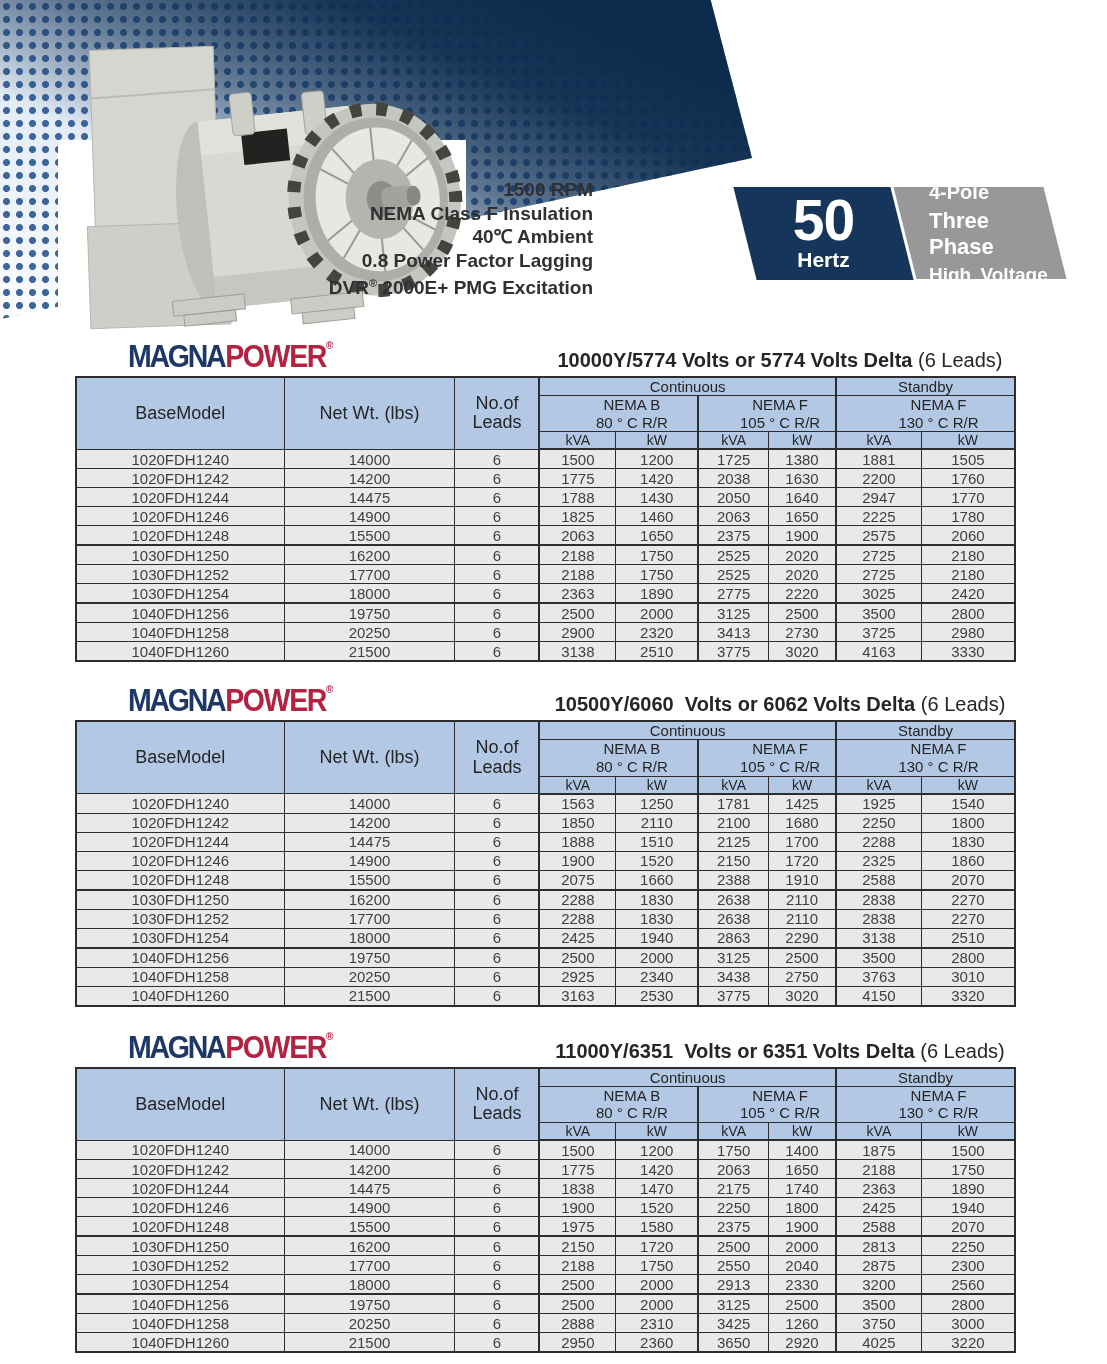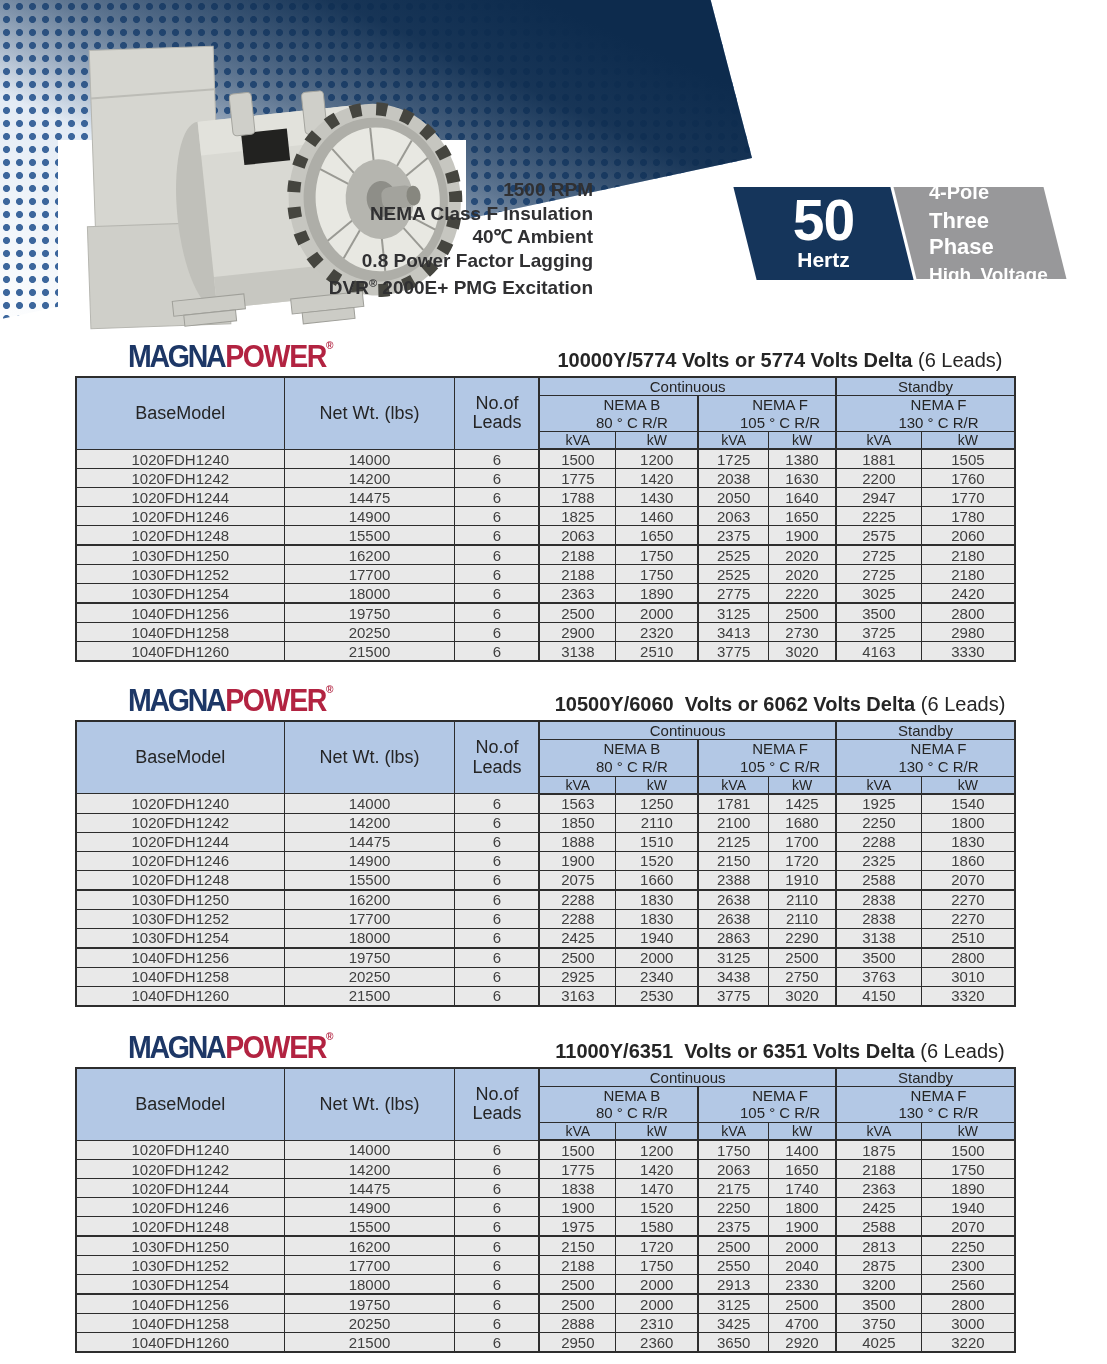--- a/index.html
+++ b/index.html
@@ -640,21 +640,21 @@
             <td>3500</td>
             <td>2800</td>
           </tr>
           <tr>
             <td>1040FDH1258</td>
             <td>20250</td>
             <td class="thick-r">6</td>
             <td>2888</td>
             <td class="thick-r">2310</td>
             <td>3425</td>
-            <td class="thick-r">4700</td>
+            <td class="thick-r">1260</td>
             <td>3750</td>
             <td>3000</td>
           </tr>
           <tr>
             <td>1040FDH1260</td>
             <td>21500</td>
             <td class="thick-r">6</td>
             <td>2950</td>
             <td class="thick-r">2360</td>
             <td>3650</td>

